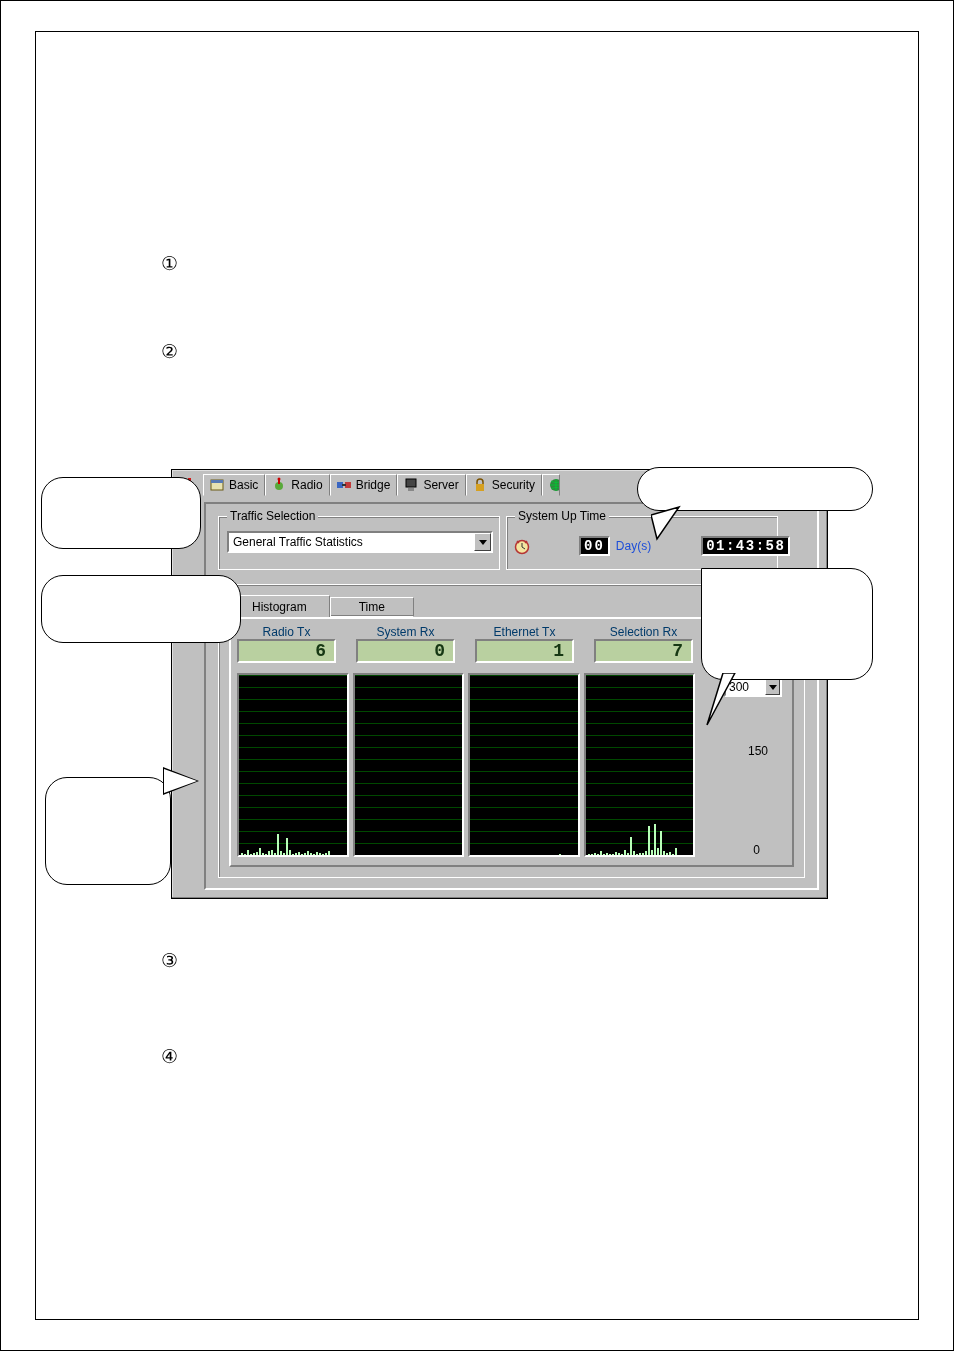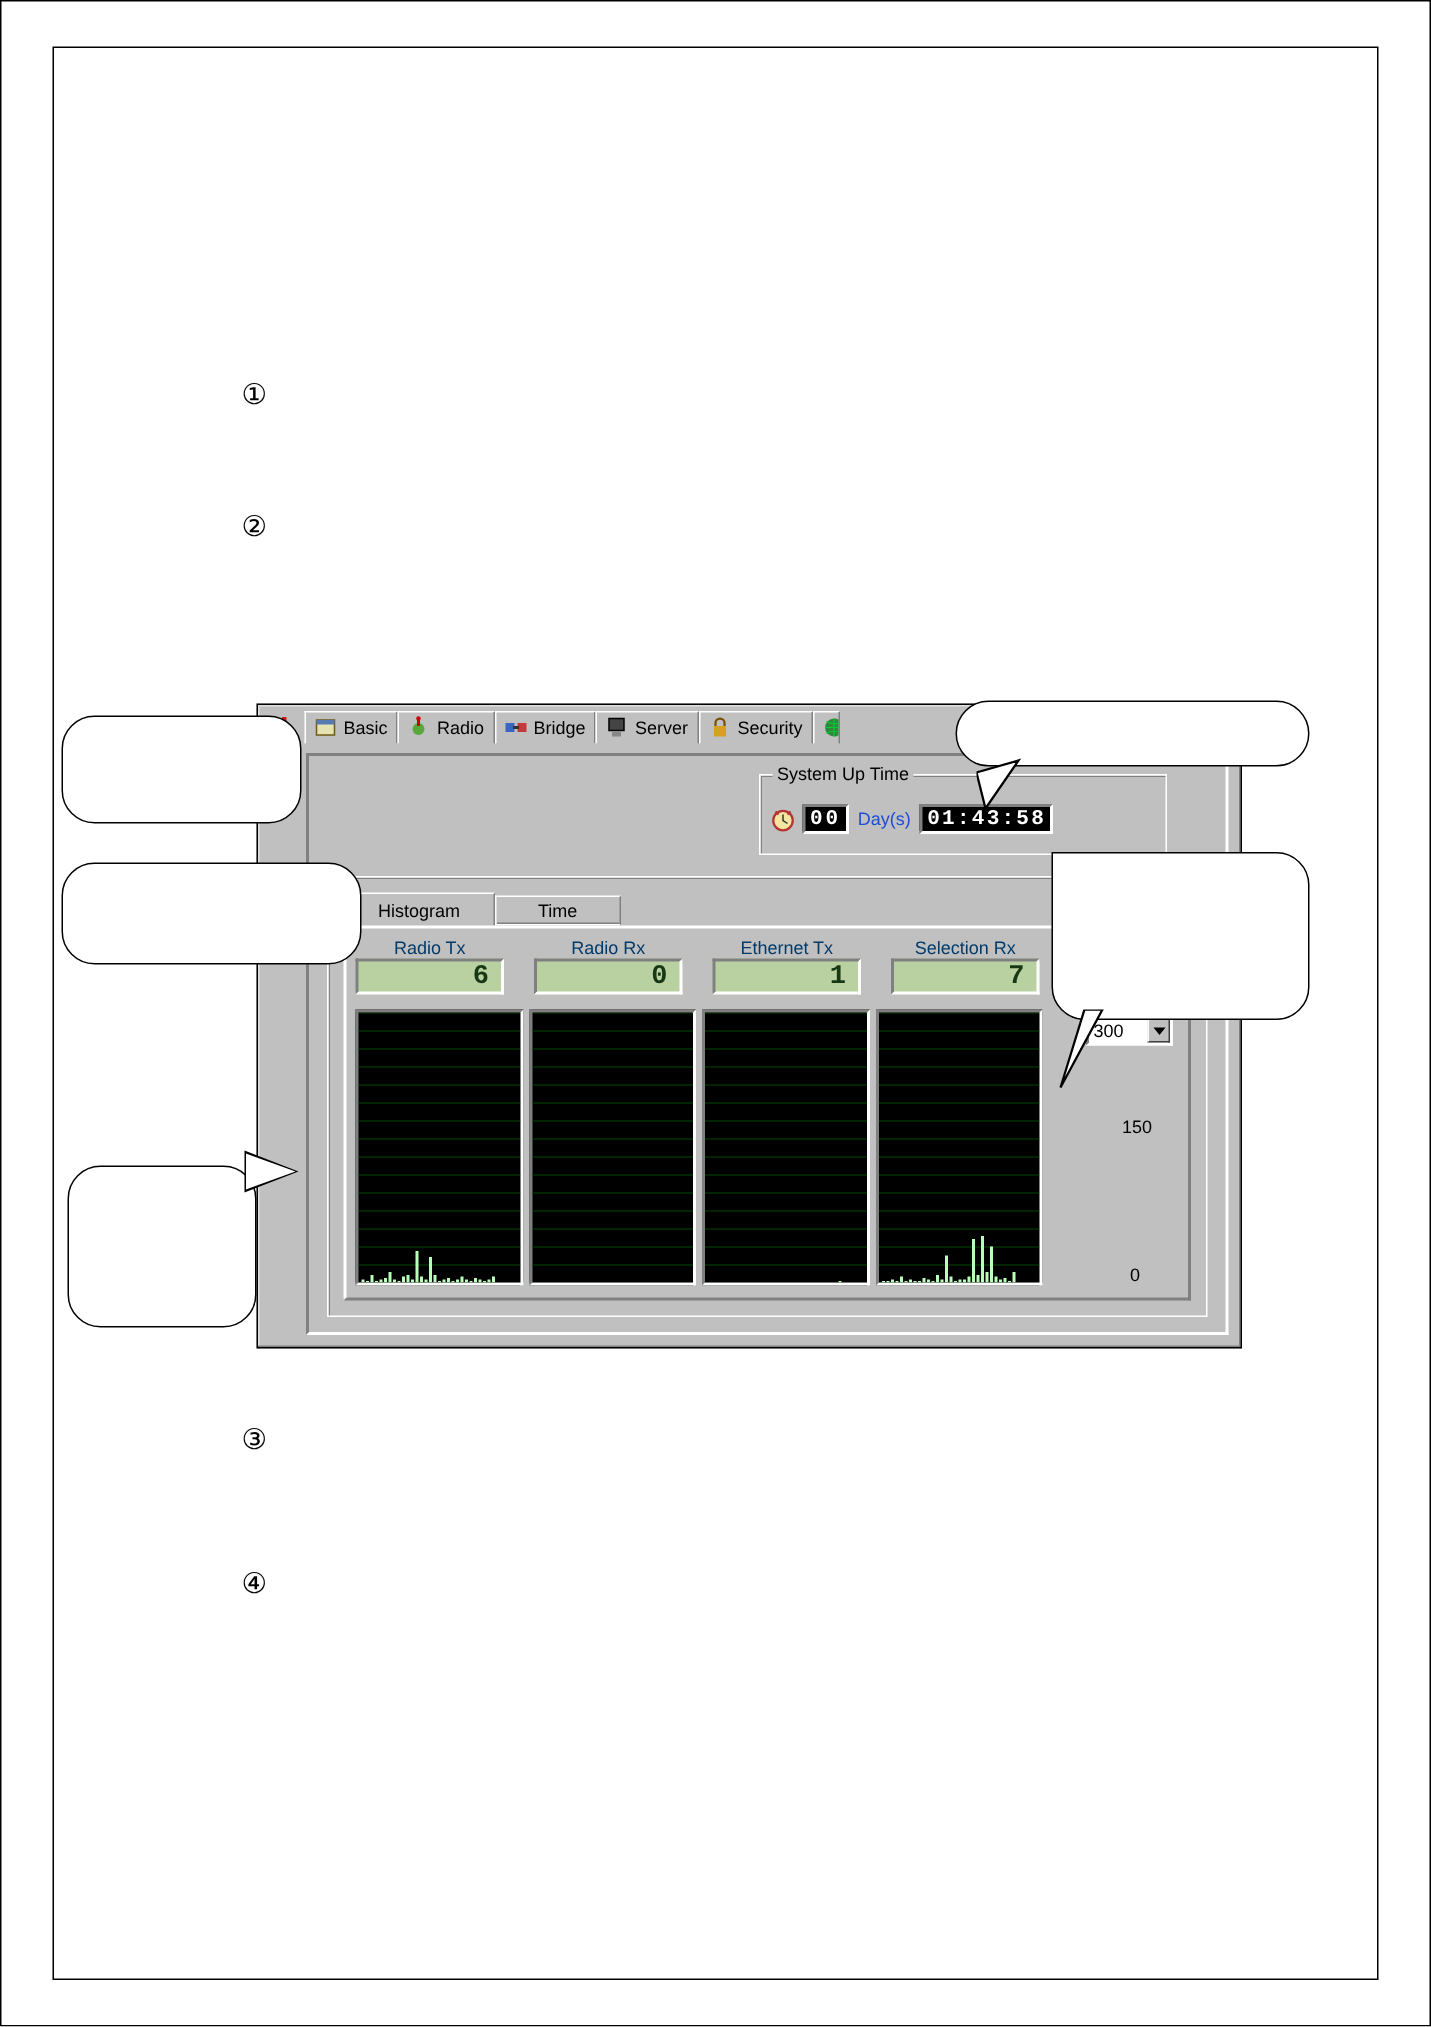--- a/index.html
+++ b/index.html
@@ -168,20 +168,21 @@
     font-family: "Courier New", monospace;
     font-weight: bold;
     border: 2px solid;
     border-color: #808080 #fff #fff #808080;
     padding: 6px 3px;
     height: 20px;
     display: inline-flex;
     align-items: center;
     letter-spacing: 2px;
     font-size: 14px;
+    margin-left: 44px;
   }
   .days-label { font-size: 12px; color: #1d4ed8; padding: 0 2px; }
 
   
   .chart-tabs {
     position: absolute;
     left: 10px; top: 10px;
     display: flex;
   }
   .ctab {
@@ -428,20 +429,29 @@
           <svg viewBox="0 0 16 16" width="16" height="16">
               <circle cx="8" cy="8" r="6" fill="#2d8a3d"></circle>
               <path d="M2 8h12M8 2v12M3 4c3 2 7 2 10 0M3 12c3-2 7-2 10 0" stroke="#0c3" stroke-width="0.8" fill="none"></path>
             </svg>
         </span>
       </div>
     </div>
 
     <div class="client">
 
+      <div class="group grp-traffic">
+        <span class="legend">Traffic Selection</span>
+        <div class="win-combo">
+          <span class="val">General Traffic Statistics</span>
+          <span class="btn">
+              <span class="caret-down"></span>
+            </span>
+        </div>
+      </div>
 
       <div class="group grp-uptime">
         <span class="legend">System Up Time</span>
         <div class="uptime-content">
           <span class="clock-icon">
             <svg viewBox="0 0 18 18" width="18" height="18">
               <circle cx="9" cy="10" r="6.5" fill="#f4e5a0" stroke="#b53434" stroke-width="1.5"></circle>
               <path d="M4 4l2 2M14 4l-2 2" stroke="#b53434" stroke-width="1.5"></path>
               <path d="M9 6v4l3 2" stroke="#333" stroke-width="1" fill="none"></path>
             </svg>
@@ -458,21 +468,21 @@
           <div class="ctab inactive" style="padding:0 28px;">Time</div>
         </div>
 
         <div class="chart-pane">
           <div class="metrics">
             <div class="metric">
               <div class="mlabel">Radio Tx</div>
               <div class="seg7">    6</div>
             </div>
             <div class="metric">
-              <div class="mlabel">Radio Rx</div>
+              <div class="mlabel">System Rx</div>
               <div class="seg7">    0</div>
             </div>
             <div class="metric">
               <div class="mlabel">Ethernet Tx</div>
               <div class="seg7">    1</div>
             </div>
             <div class="metric">
               <div class="mlabel">Selection Rx</div>
               <div class="seg7">   7</div>
             </div>

